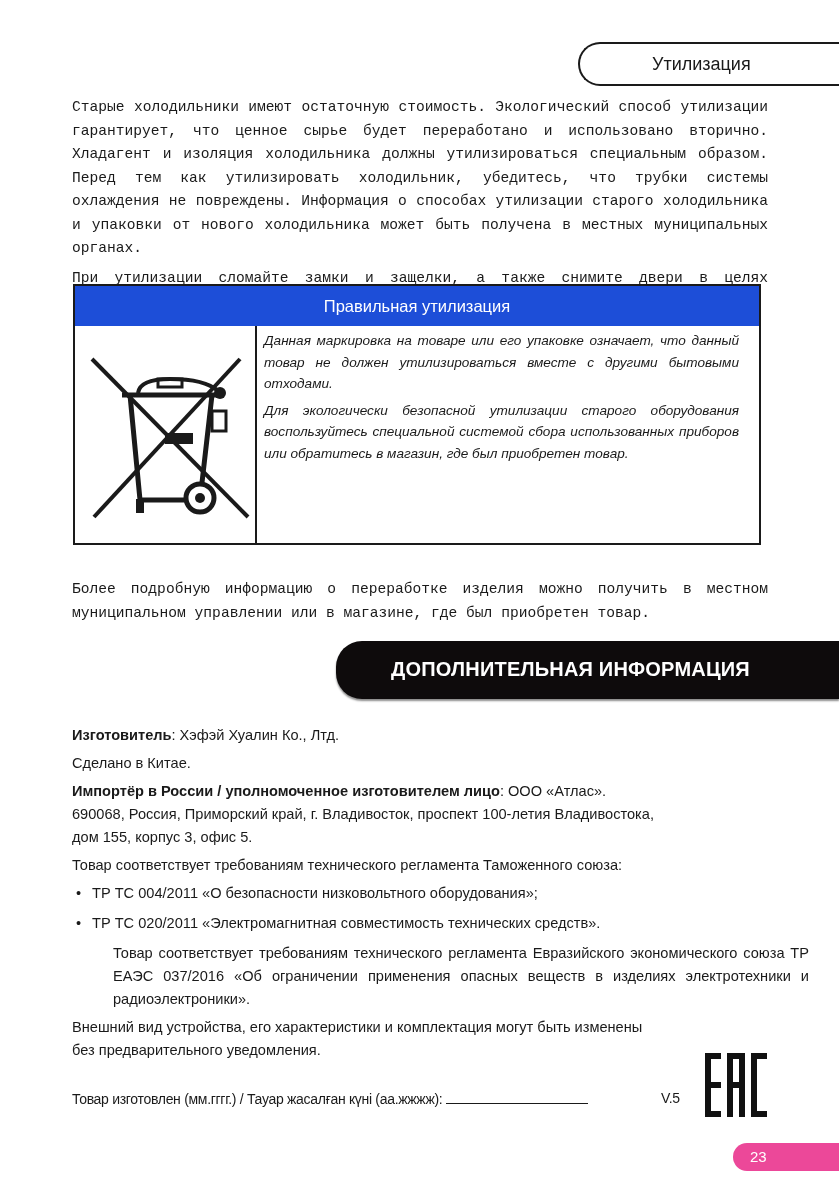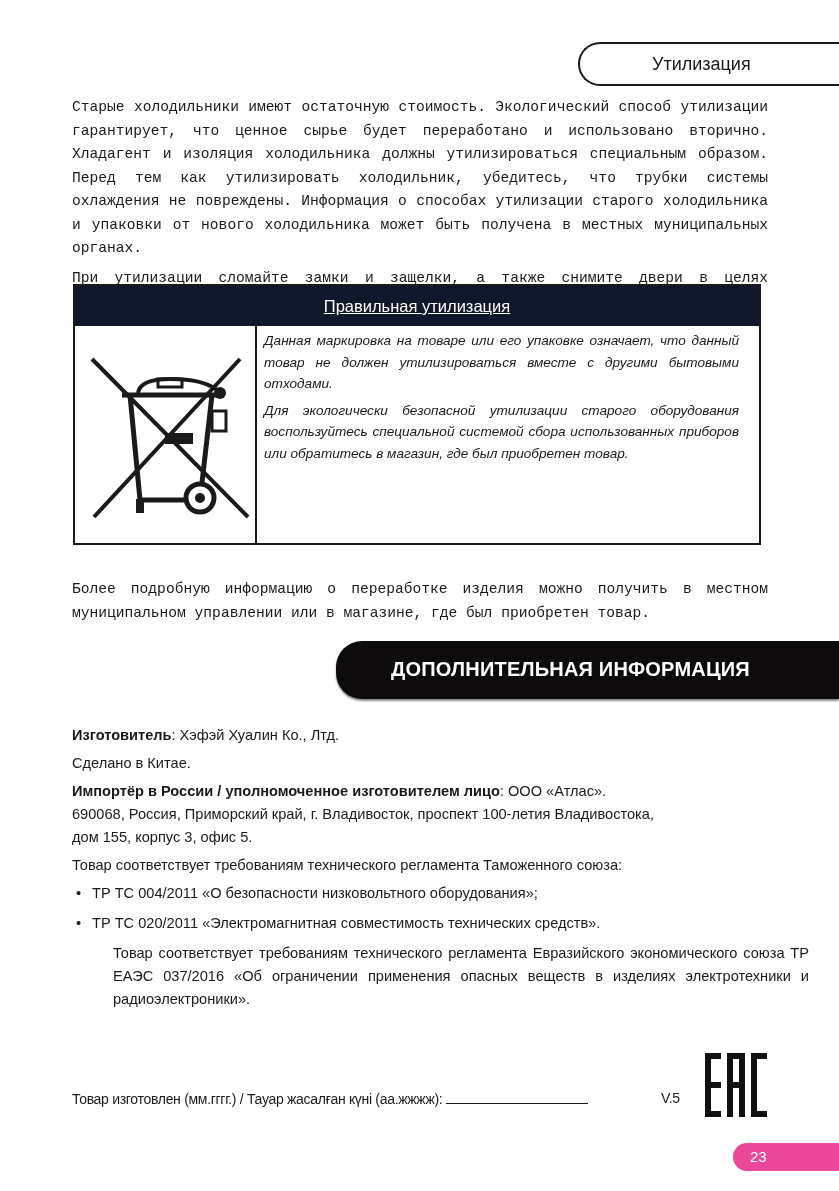--- a/index.html
+++ b/index.html
@@ -20,22 +20,22 @@
     font-size: 14.6px; line-height: 23.5px; text-align: justify;
   }
   .body-text p { margin: 0 0 6px 0; font-family: Liberation Mono, monospace; }
   .p1 { top: 96px; }
 
   .disposal-table {
     position: absolute; left: 73px; top: 284px; width: 688px; height: 261px;
     border: 2px solid #1a1a1a; box-sizing: border-box;
   }
   .table-header {
-    height: 40px; background: #0f172a; color: #fff; text-align: center;
-    font-size: 16.5px; line-height: 40px; text-decoration: underline;
+    height: 40px; background: #1d4ed8; color: #fff; text-align: center;
+    font-size: 16.5px; line-height: 40px;
   }
   .table-body { display: flex; height: 217px; }
   .icon-cell {
     width: 182px; border-right: 2px solid #1a1a1a; box-sizing: border-box;
     display: flex; align-items: center; justify-content: center;
   }
   .text-cell {
     flex: 1; padding: 4px 8px 0 7px; font-size: 13.6px; line-height: 21.5px; text-align: justify;
   }
   .text-cell p { margin: 0 12px 5px 0; font-style: italic; }
@@ -132,20 +132,24 @@
     <b>Импортёр в России / уполномоченное изготовителем лицо</b><span>: ООО «Атлас».</span><br>
     <span>690068, Россия, Приморский край, г. Владивосток, проспект 100-летия Владивостока,</span><br>
     <span>дом 155, корпус 3, офис 5.</span>
   </p>
   <p>Товар соответствует требованиям технического регламента Таможенного союза:</p>
   <ul class="bullets">
     <li>ТР ТС 004/2011 «О безопасности низковольтного оборудования»;</li>
     <li>ТР ТС 020/2011 «Электромагнитная совместимость технических средств».</li>
   </ul>
   <p style="text-align: justify; width: 696px; margin-left: 41px;">Товар соответствует требованиям технического регламента Евразийского экономического союза ТР ЕАЭС 037/2016 «Об ограничении применения опасных веществ в изделиях электротехники и радиоэлектроники».</p>
+  <p>
+    <span>Внешний вид устройства, его характеристики и комплектация могут быть изменены</span><br>
+    <span>без предварительного уведомления.</span>
+  </p>
 </div>
 
 <div class="footer-line">
   <span>Товар изготовлен (мм.гггг.) / Тауар жасалған күні (аа.жжжж):</span><span class="blank"></span>
 </div>
 <div class="version">V.5</div>
 
 <svg class="eac-logo" width="62" height="64" viewBox="0 0 62 64">
   <g fill="#111">
 

